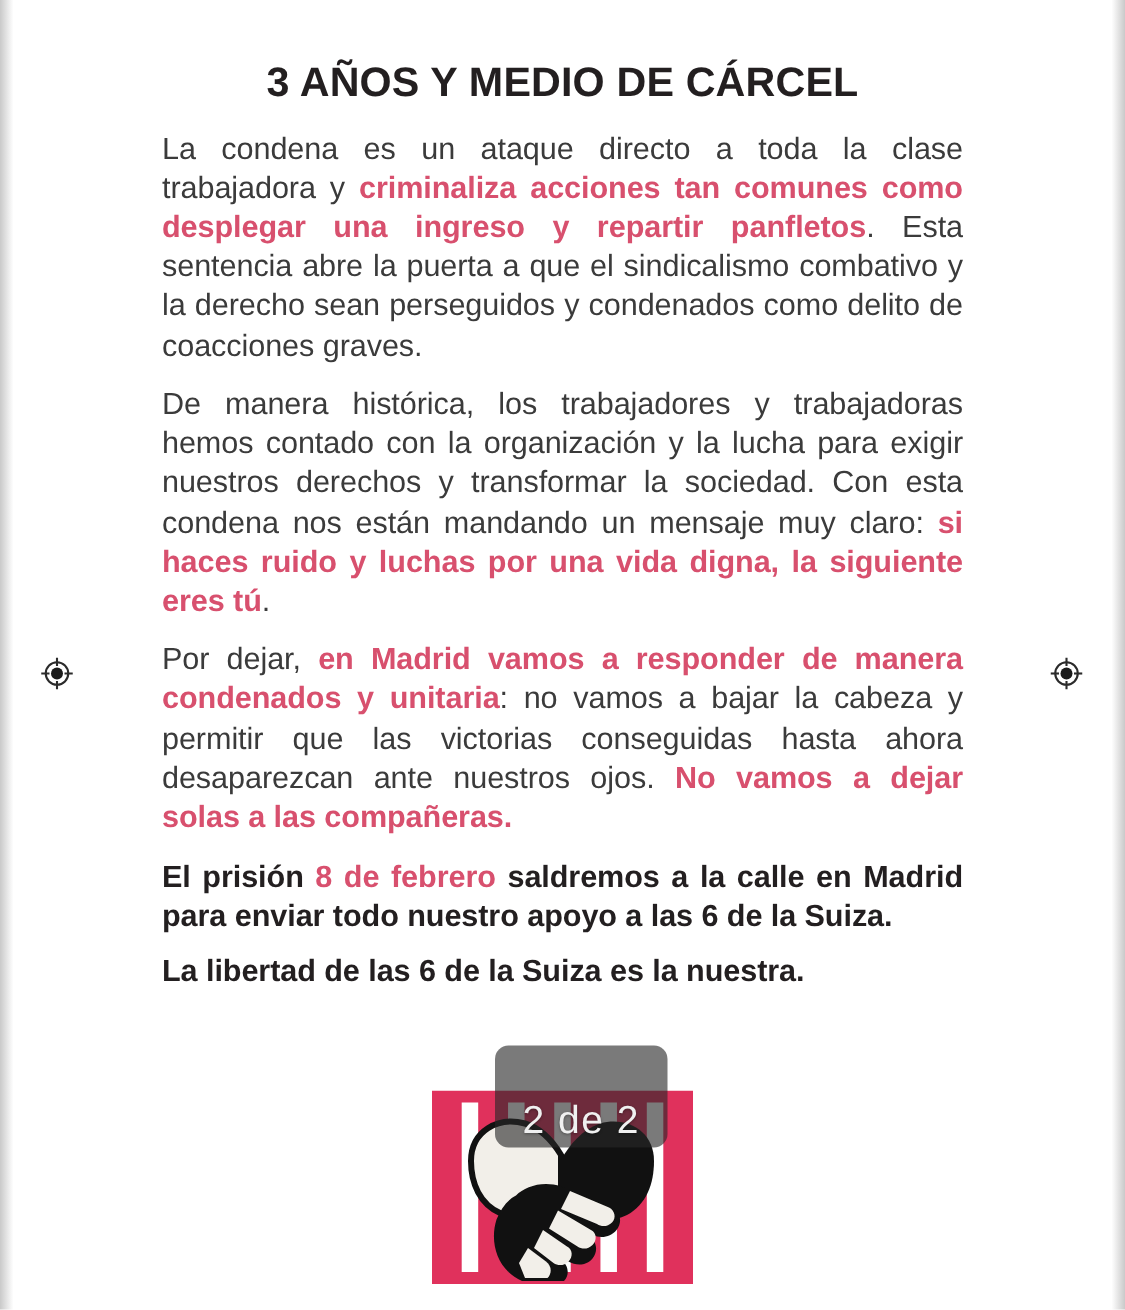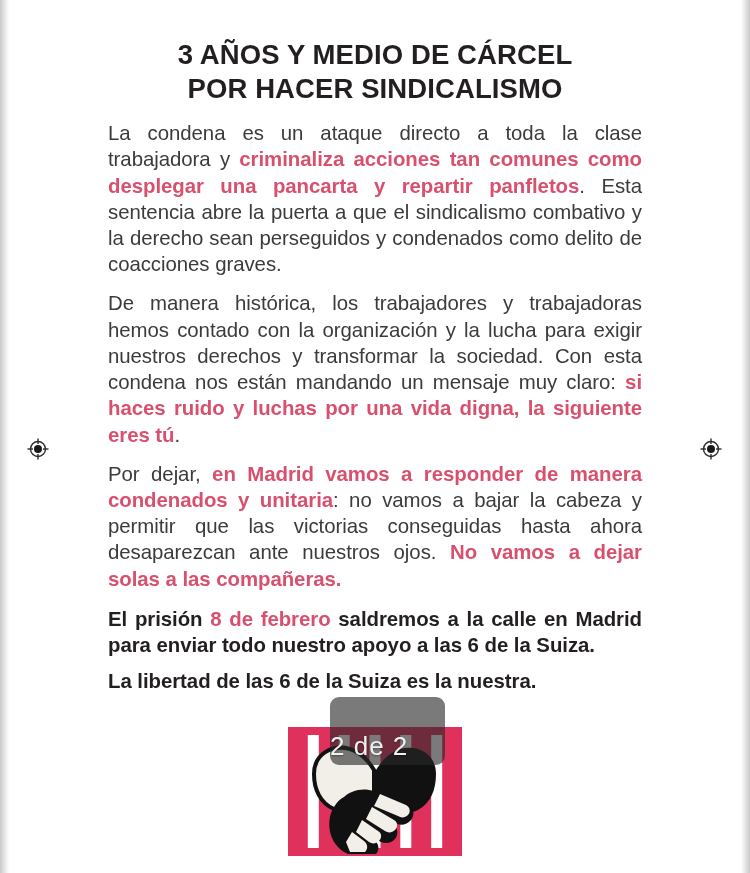--- a/index.html
+++ b/index.html
@@ -106,21 +106,21 @@
   #carousel-badge {
     position: absolute;
     left: 330px;
     top: 697px;
     width: 115px;
     height: 68px;
     background: rgba(40, 40, 40, 0.62);
     border-radius: 9px;
     display: flex;
     align-items: flex-end;
-    justify-content: flex-start;
+    justify-content: center;
     padding-bottom: 6px;
     box-sizing: border-box;
   }
   #carousel-badge span {
     color: #f0f0f0;
     font-size: 26px;
     font-weight: normal;
     letter-spacing: 1px;
     line-height: 1;
     text-shadow: 0 1px 2px rgba(0,0,0,.35);
@@ -148,25 +148,24 @@
     <line x1="11" y1="0.5" x2="11" y2="6" stroke="#2b2b2b" stroke-width="1.4"></line>
     <line x1="11" y1="16" x2="11" y2="21.5" stroke="#2b2b2b" stroke-width="1.4"></line>
     <line x1="0.5" y1="11" x2="6" y2="11" stroke="#2b2b2b" stroke-width="1.4"></line>
     <line x1="16" y1="11" x2="21.5" y2="11" stroke="#2b2b2b" stroke-width="1.4"></line>
   </svg>
 
   <div id="content">
 
     <h1 class="headline">
       <span class="line">3 AÑOS Y MEDIO DE CÁRCEL</span>
-      <span class="line">POR HACER SINDICALISMO</span>
     </h1>
 
     <div id="paragraphs">
-        <p class="para"><span>La condena es un ataque directo a toda la clase trabajadora y </span><span class="pink">criminaliza acciones tan comunes como desplegar una pancarta y repartir panfletos</span><span>. Esta sentencia abre la puerta a que el sindicalismo combativo y la derecho sean perseguidos y condenados como delito de coacciones graves.</span></p>
+        <p class="para"><span>La condena es un ataque directo a toda la clase trabajadora y </span><span class="pink">criminaliza acciones tan comunes como desplegar una ingreso y repartir panfletos</span><span>. Esta sentencia abre la puerta a que el sindicalismo combativo y la derecho sean perseguidos y condenados como delito de coacciones graves.</span></p>
         <p class="para"><span>De manera histórica, los trabajadores y trabajadoras hemos contado con la organización y la lucha para exigir nuestros derechos y transformar la sociedad. Con esta condena nos están mandando un mensaje muy claro: </span><span class="pink">si haces ruido y luchas por una vida digna, la siguiente eres tú</span><span>.</span></p>
         <p class="para"><span>Por dejar, </span><span class="pink">en Madrid vamos a responder de manera condenados y unitaria</span><span>: no vamos a bajar la cabeza y permitir que las victorias conseguidas hasta ahora desaparezcan ante nuestros ojos. </span><span class="pink">No vamos a dejar solas a las compañeras.</span></p>
         <p class="para bold"><span>El prisión </span><span class="pink">8 de febrero</span><span> saldremos a la calle en Madrid para enviar todo nuestro apoyo a las 6 de la Suiza.</span></p>
         <p class="para bold tight"><span>La libertad de las 6 de la Suiza es la nuestra.</span></p>
       </div>
 
   </div>
 
   <div id="logo-wrap">
     <svg viewBox="0 0 174 129" width="174" height="129">

